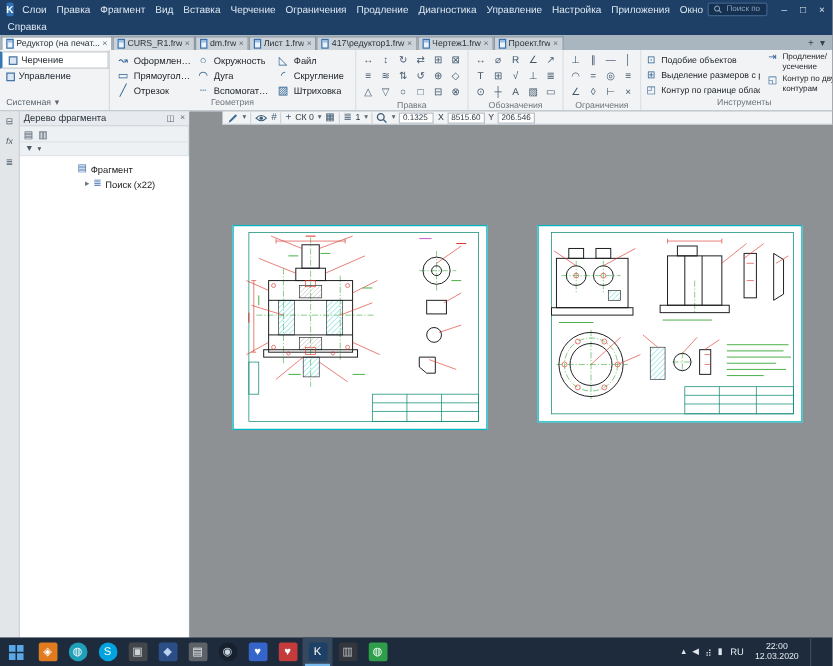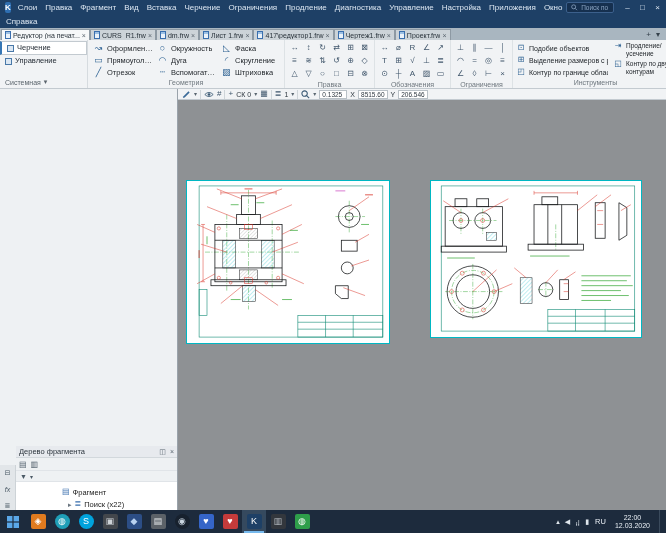--- a/index.html
+++ b/index.html
@@ -53,21 +53,21 @@
   .trow2{display:flex;align-items:flex-start;gap:3px;font-size:6.5px;color:#1c2126;height:18px;width:62px;line-height:7.5px;overflow:hidden;}
 
   
   .viewbar{position:absolute;top:89px;left:178px;right:0;height:11px;background:#f1f3f5;border-bottom:1px solid #c3cad0;display:flex;align-items:center;gap:3px;padding:0 4px;font-size:7px;color:#2e3840;z-index:2;}
   .vb-ico{color:#3d556b;font-size:8px;line-height:1;}
   .vb-chev{color:#5a6670;font-size:6px;line-height:1;}
   .vb-box{background:#fff;border:1px solid #b9c1c7;padding:0 2px;height:9px;line-height:8px;font-size:6.5px;min-width:28px;}
   .vb-sep{width:1px;height:9px;background:#cfd5d9;}
 
   
-  .sidebar{position:absolute;top:89px;left:0;width:178px;bottom:23px;background:#eef1f3;border-right:1px solid #9aa3ab;display:flex;z-index:2;align-items:flex-end;}
+  .sidebar{position:absolute;top:89px;left:0;width:152px;bottom:23px;background:#eef1f3;border-right:1px solid #9aa3ab;display:flex;z-index:2;}
   .sstrip{width:16px;background:#e2e6e9;border-right:1px solid #cdd3d7;display:flex;flex-direction:column;align-items:center;padding-top:4px;gap:9px;font-size:7px;color:#4b5a66;flex:none;}
   .spanel{flex:1;display:flex;flex-direction:column;min-width:0;}
   .sheader{height:12px;display:flex;align-items:center;font-size:7.5px;color:#2a333b;padding:0 3px;background:#e7eaee;border-bottom:1px solid #d2d8dc;}
   .hico{margin-left:auto;display:flex;gap:4px;font-size:7px;color:#5a6670;}
   .stoolbar{height:13px;display:flex;align-items:center;gap:4px;padding:0 3px;border-bottom:1px solid #e0e4e8;font-size:8px;color:#4b5a66;}
   .slinestyle{height:13px;margin:1px 2px;display:flex;align-items:center;gap:3px;background:#fff;border:1px solid #b9c1c7;font-size:7.5px;color:#222;padding:0 3px;}
   .lsq{width:8px;height:8px;background:#101010;color:#fff;font-size:6px;display:flex;align-items:center;justify-content:center;flex:none;line-height:1;}
   .sfilter{height:11px;display:flex;align-items:center;gap:3px;padding:0 4px;font-size:7px;color:#4b5a66;border-bottom:1px solid #e0e4e8;}
   .stree{flex:1;background:#fff;padding-top:4px;font-size:7.5px;color:#222;}
   .titem{display:flex;align-items:center;gap:3px;height:12px;}
@@ -81,21 +81,21 @@
   .sheet2{left:252px;top:80px;width:212px;height:158px;}
 
   
   .taskbar{position:absolute;left:0;right:0;bottom:0;height:23px;background:#1d2b3d;display:flex;align-items:stretch;color:#e8eef4;z-index:6;}
   .tstart{width:26px;display:flex;align-items:center;justify-content:center;}
   .tapps{display:flex;}
   .tapp{width:24px;display:flex;align-items:center;justify-content:center;position:relative;}
   .tapp.active{background:#35495e;}
   .tapp.active::after{content:"";position:absolute;left:2px;right:2px;bottom:0;height:2px;background:#76b9ed;}
   .appico{width:15px;height:15px;display:flex;align-items:center;justify-content:center;font-size:9px;border-radius:2px;line-height:1;}
-  .tray{margin-left:auto;display:flex;align-items:center;gap:6px;padding-right:3px;font-size:7px;}
+  .tray{margin-left:auto;display:flex;align-items:center;gap:6px;padding-right:14px;font-size:7px;}
   .tico{color:#dfe6ec;font-size:7px;line-height:1;}
   .lang{font-size:7.5px;}
   .clock{text-align:center;font-size:7px;line-height:8px;padding:0 3px;}
   .edge{width:4px;border-left:1px solid #3a4a5c;height:100%;}
 </style>
 </head>
 <body>
 
 <div class="app">
 
@@ -197,21 +197,21 @@
             <div class="gtool">
               <span class="gi">↝</span>
               <span class="gl">Оформление</span>
             </div>
             <div class="gtool">
               <span class="gi">○</span>
               <span class="gl">Окружность</span>
             </div>
             <div class="gtool">
               <span class="gi">◺</span>
-              <span class="gl">Фаска</span>
+              <span class="gl">Файл</span>
             </div>
             <div class="gtool">
               <span class="gi">▭</span>
               <span class="gl">Прямоугольник</span>
             </div>
             <div class="gtool">
               <span class="gi">◠</span>
               <span class="gl">Дуга</span>
             </div>
             <div class="gtool">

